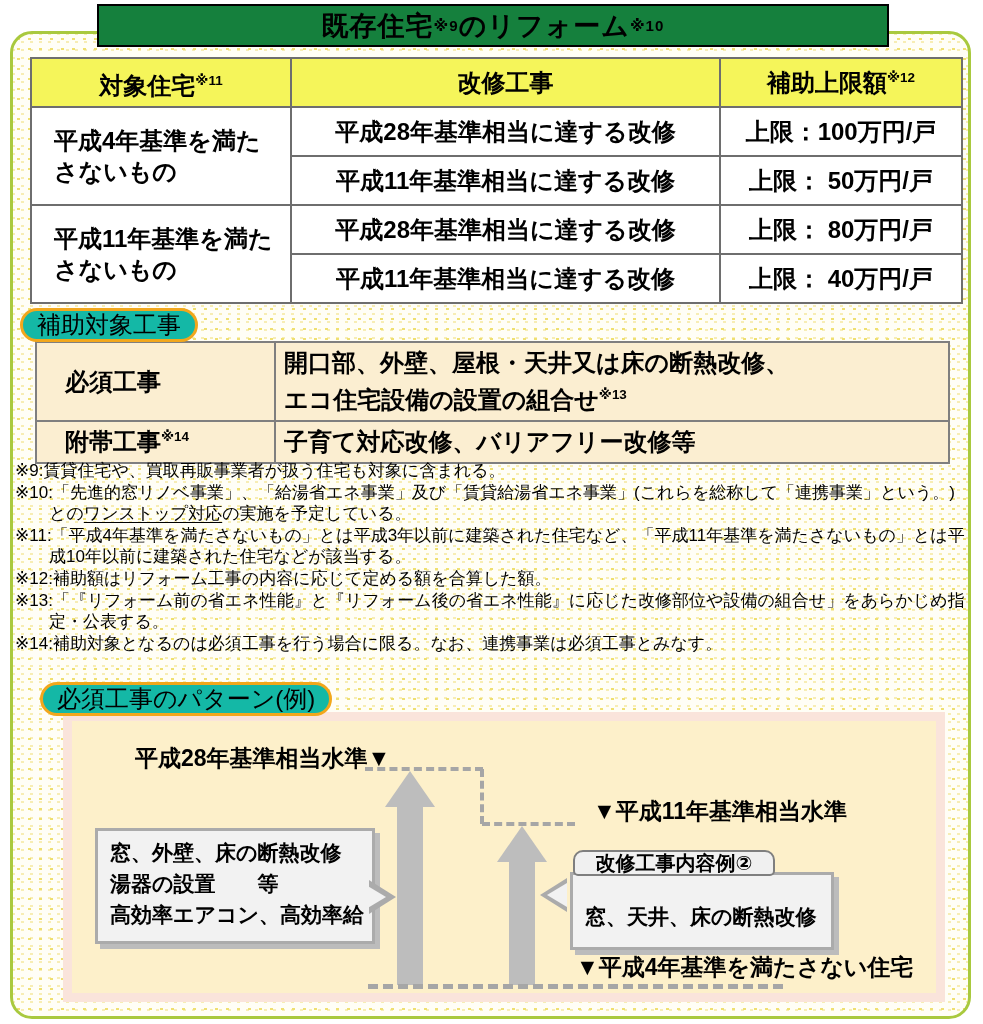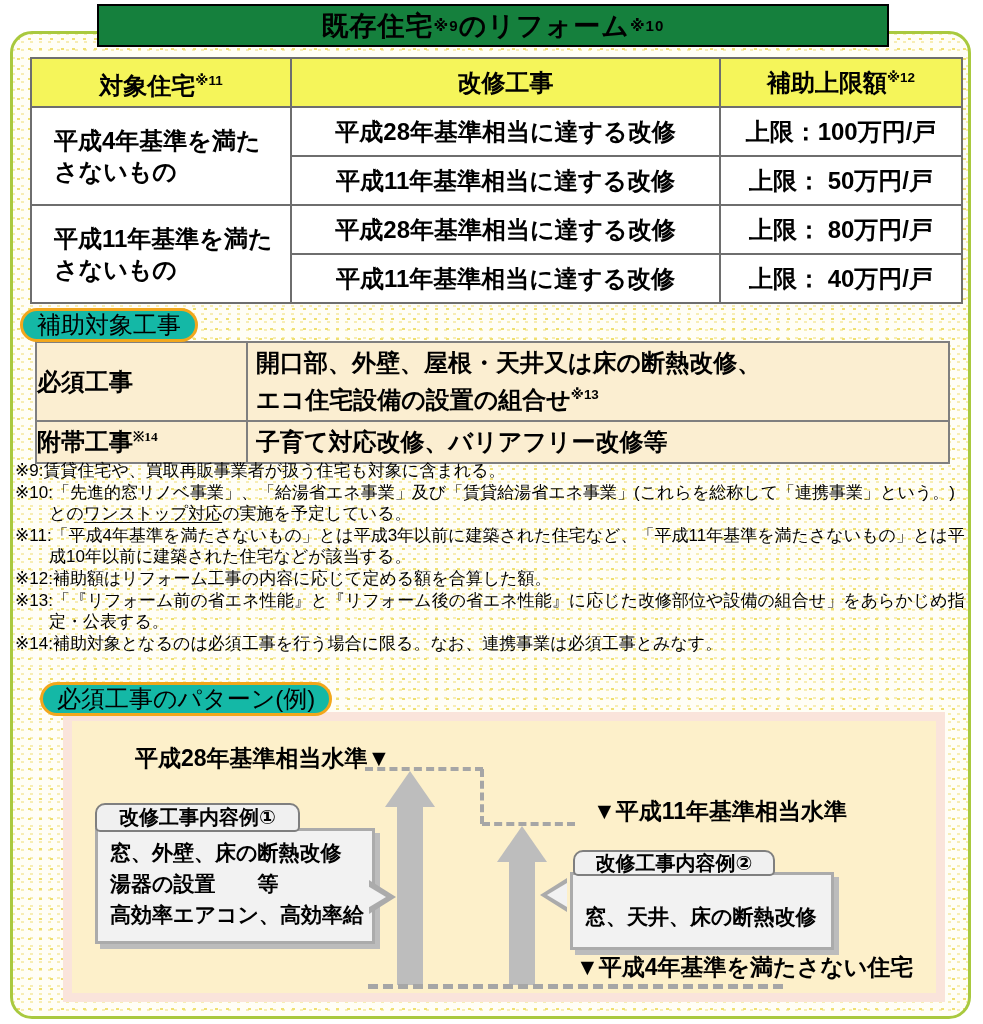--- a/index.html
+++ b/index.html
@@ -37,23 +37,23 @@
   
   .badge{
     position:absolute;z-index:3;background:#14b8a6;border:3px solid #f2a71c;border-radius:17px;
     font-size:24px;font-weight:normal;padding:0 14px;height:28px;line-height:28px;white-space:nowrap;
   }
   .badge1{left:20px;top:308px;}
   .badge2{left:40px;top:682px;}
   
   .t2{position:absolute;left:35px;top:341px;width:915px;z-index:2;border-collapse:collapse;table-layout:fixed;}
   .t2 td{border:2px solid #7f7f7f;background:#fbeed1;font-size:24px;font-weight:bold;}
-  .t2 .c-label{width:208px;text-align:left;padding-left:0;}
+  .t2 .c-label{width:208px;text-align:left;padding-left:28px;}
   .t2 .c-text{padding:4px 8px 4px 8px;line-height:32px;}
-  .t2 .r2{height:42px;font-family:Liberation Serif, serif;}
+  .t2 .r2{height:42px;}
   
   .footnotes{position:absolute;left:15px;top:460px;width:954px;z-index:2;font-size:17px;line-height:21px;}
   .fn{margin:0 0 1px 0;padding-left:34px;text-indent:-34px;}
   .u{text-decoration:underline;text-underline-offset:3px;}
   
   .diagram{
     position:absolute;left:63px;top:712px;width:882px;height:290px;z-index:2;
     background:#fae4db;
   }
   .diagram-inner{position:absolute;left:9px;top:9px;right:9px;bottom:9px;background:#fdf0ca;}
@@ -172,21 +172,20 @@
     <div class="dash-h dash1"></div>
     <div class="dash-v dashv"></div>
     <div class="dash-h dash2"></div>
     <div class="dlabel lbl-h11">▼平成11年基準相当水準</div>
 
     <div class="arrow-head ah-left"></div>
     <div class="arrow-shaft as-left"></div>
     <div class="arrow-head ah-right"></div>
     <div class="arrow-shaft as-right"></div>
 
-    <div class="tab tab1">改修工事内容例①</div>
     <div class="cbox cbox1">
       <span class="cline">窓、外壁、床の断熱改修</span>
       <span class="cline">湯器の設置　　等</span>
       <span class="cline">高効率エアコン、高効率給</span>
     </div>
     <div class="ptr ptr-r-outer"></div>
     <div class="ptr ptr-r-inner"></div>
 
     <div class="tab tab2">改修工事内容例②</div>
     <div class="cbox cbox2">

